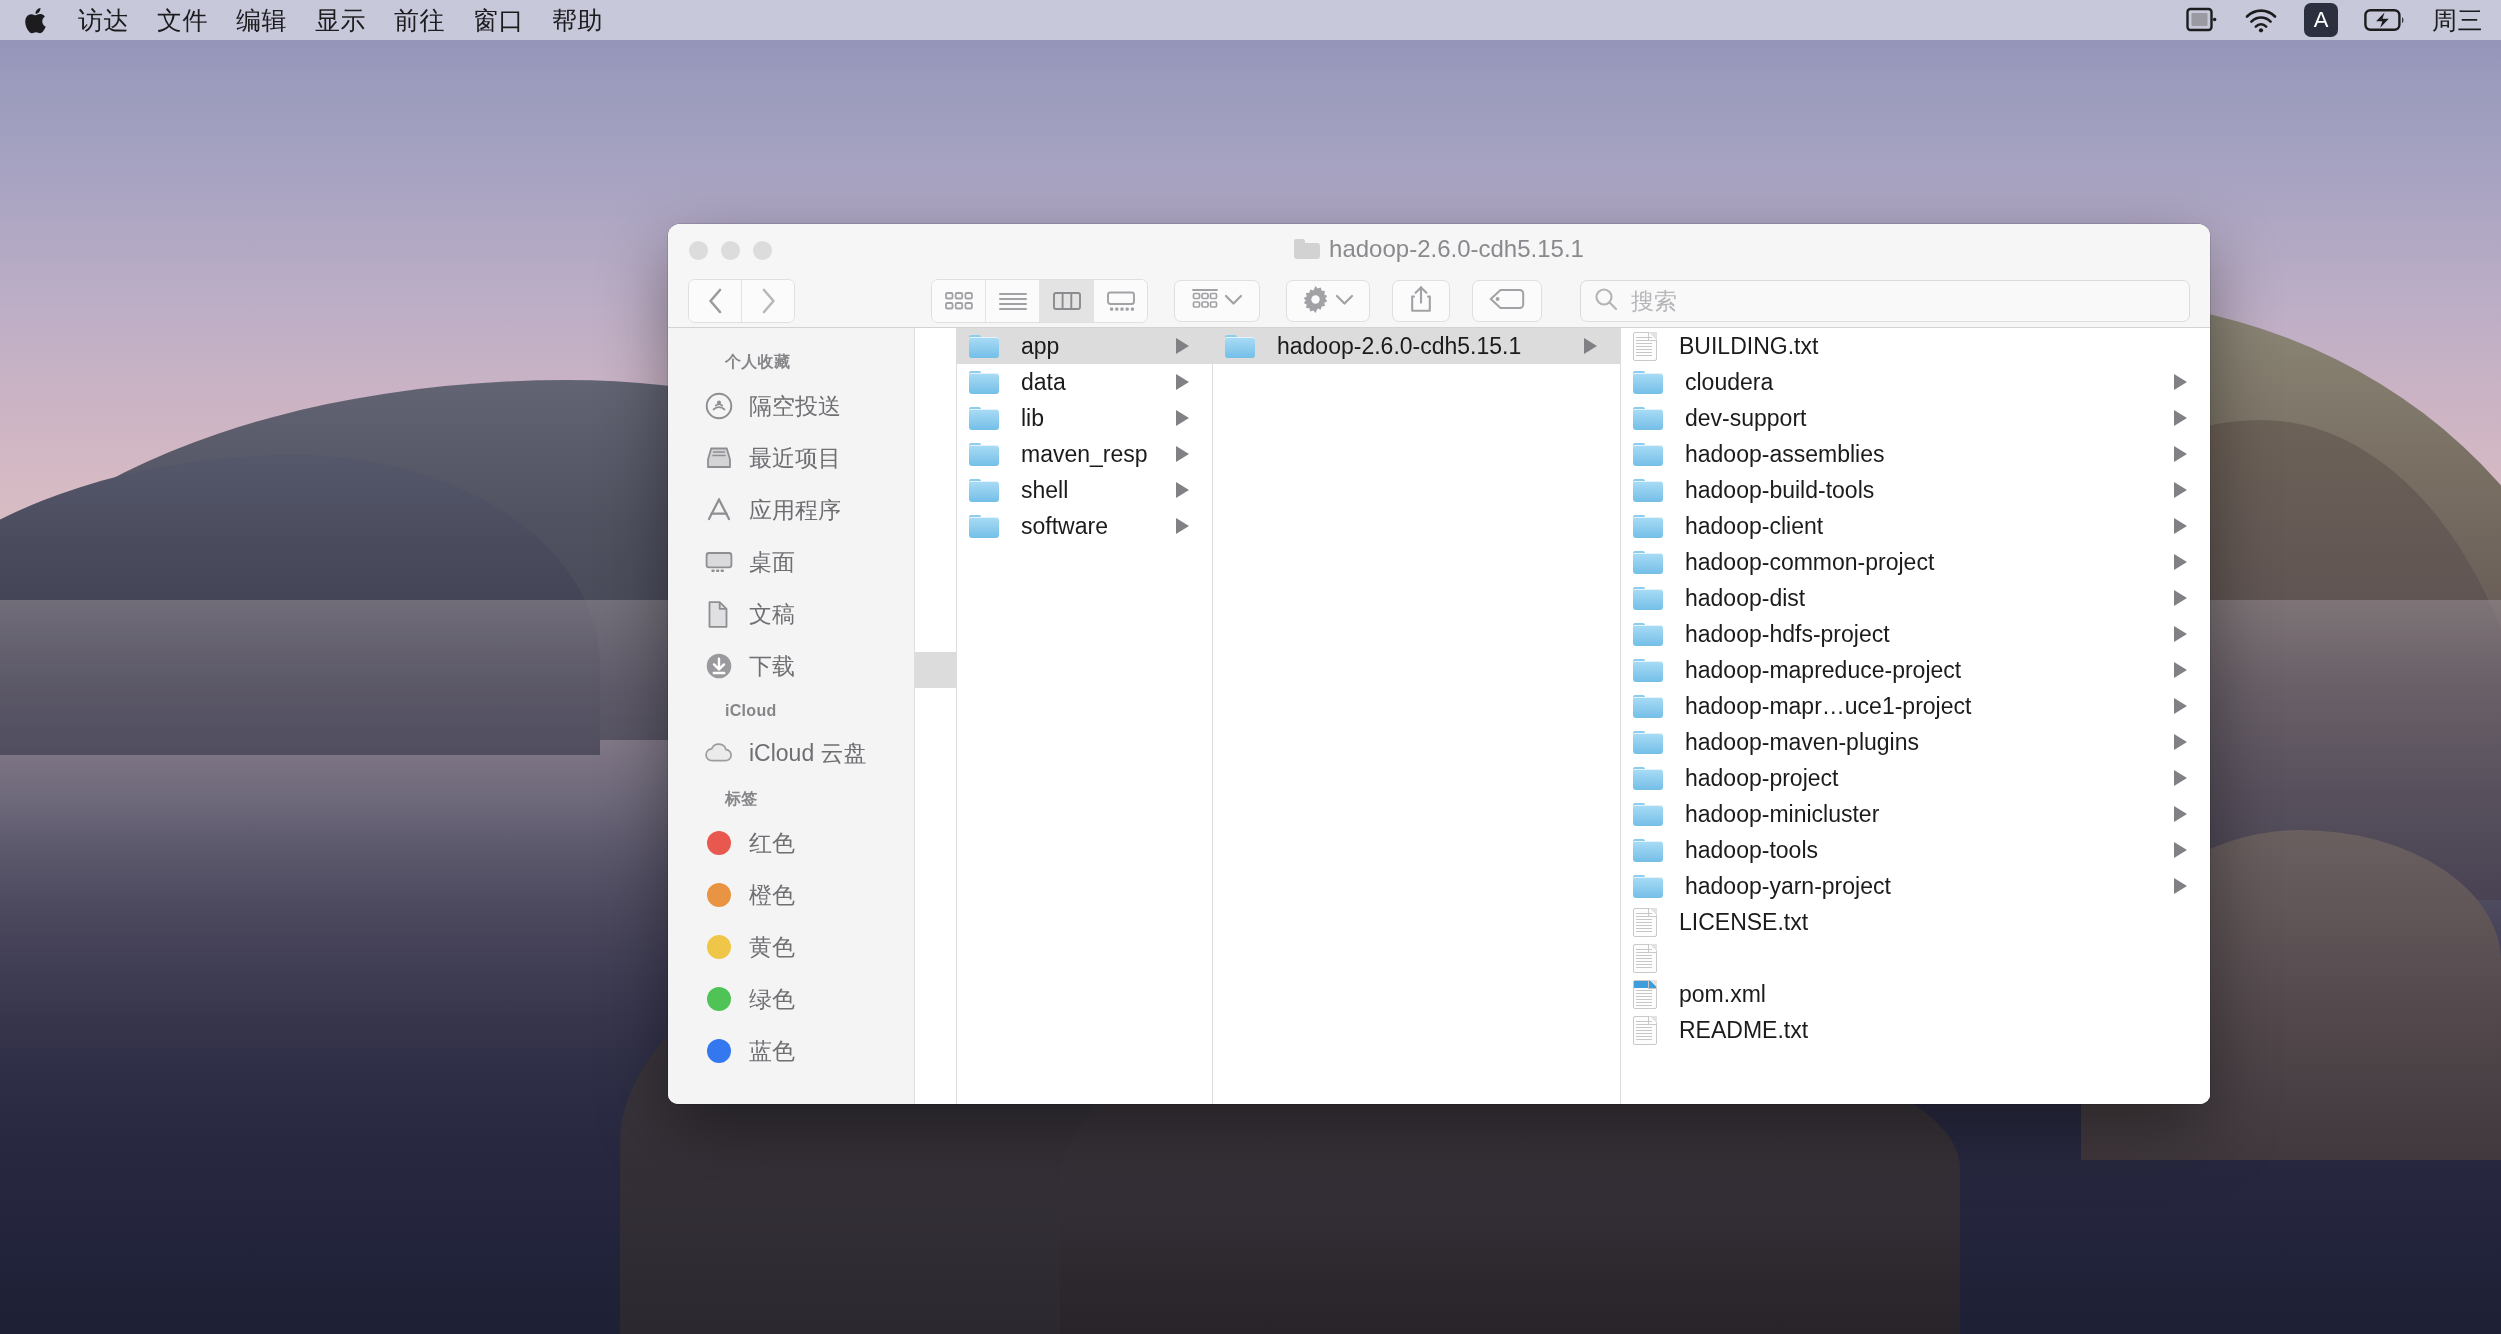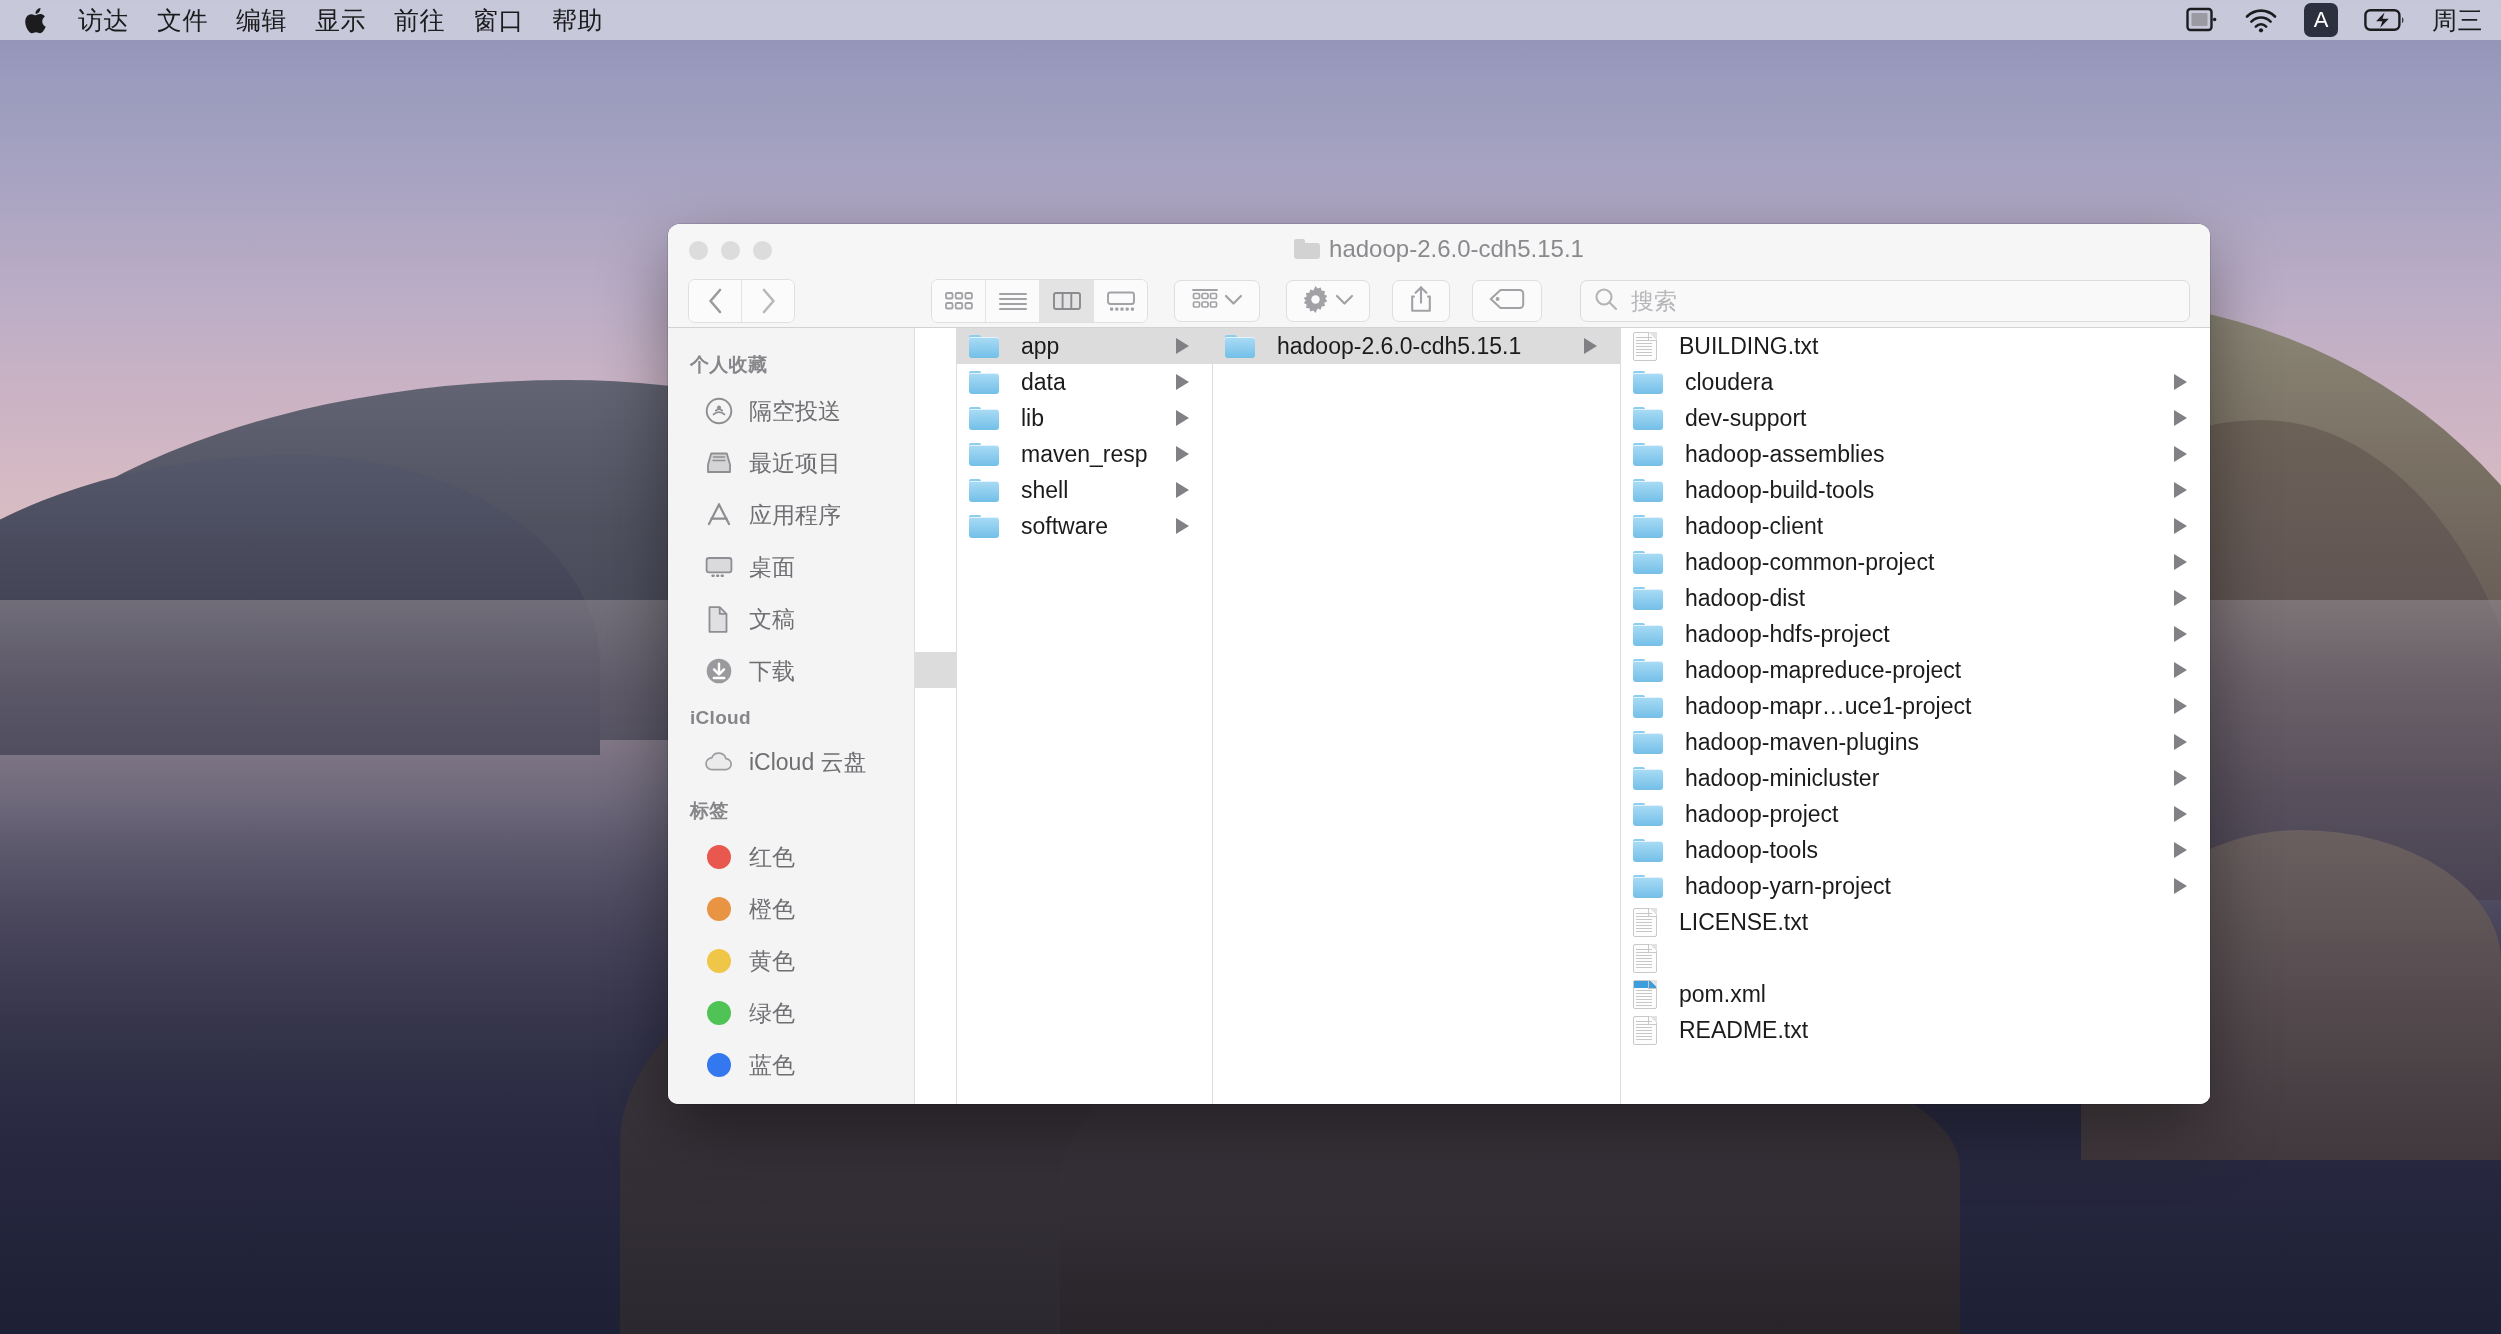--- a/index.html
+++ b/index.html
@@ -175,21 +175,21 @@
   #search-input::placeholder{color:#b6b6ba;}
 
   
   #body{display:flex;height:776px;}
   #sidebar{
     width:247px;flex:0 0 247px;box-sizing:border-box;
     background:#f4f4f5;border-right:1px solid #dededf;
     padding-top:14px;overflow:hidden;
   }
   .sb-head{
-    font-size:19px;color:#86868a;font-weight:700;padding:10px 0 7px 22px;letter-spacing:.3px;
+    font-size:16px;color:#86868a;font-weight:700;padding:10px 0 7px 22px;letter-spacing:.3px;margin-left:35px;
   }
   .sb-item{
     display:flex;align-items:center;gap:15px;height:52px;padding-left:36px;box-sizing:border-box;
     font-size:23px;color:#6f6f73;
   }
   .sb-item .ico{width:30px;height:30px;flex:0 0 30px;display:flex;align-items:center;justify-content:center;}
   .dot{width:24px;height:24px;border-radius:50%;display:block;}
 
   
   #columns{flex:1;display:flex;overflow:hidden;background:#fff;}
@@ -741,29 +741,29 @@
               <span class="back"></span>
             </span>
             <span class="name">hadoop-maven-plugins</span>
             <span class="tri"></span>
           </div>
           <div class="row">
             <span class="folder">
               <span class="tab"></span>
               <span class="back"></span>
             </span>
+            <span class="name">hadoop-project</span>
+            <span class="tri"></span>
+          </div>
+          <div class="row">
+            <span class="folder">
+              <span class="tab"></span>
+              <span class="back"></span>
+            </span>
             <span class="name">hadoop-minicluster</span>
-            <span class="tri"></span>
-          </div>
-          <div class="row">
-            <span class="folder">
-              <span class="tab"></span>
-              <span class="back"></span>
-            </span>
-            <span class="name">hadoop-project</span>
             <span class="tri"></span>
           </div>
           <div class="row">
             <span class="folder">
               <span class="tab"></span>
               <span class="back"></span>
             </span>
             <span class="name">hadoop-tools</span>
             <span class="tri"></span>
           </div>

